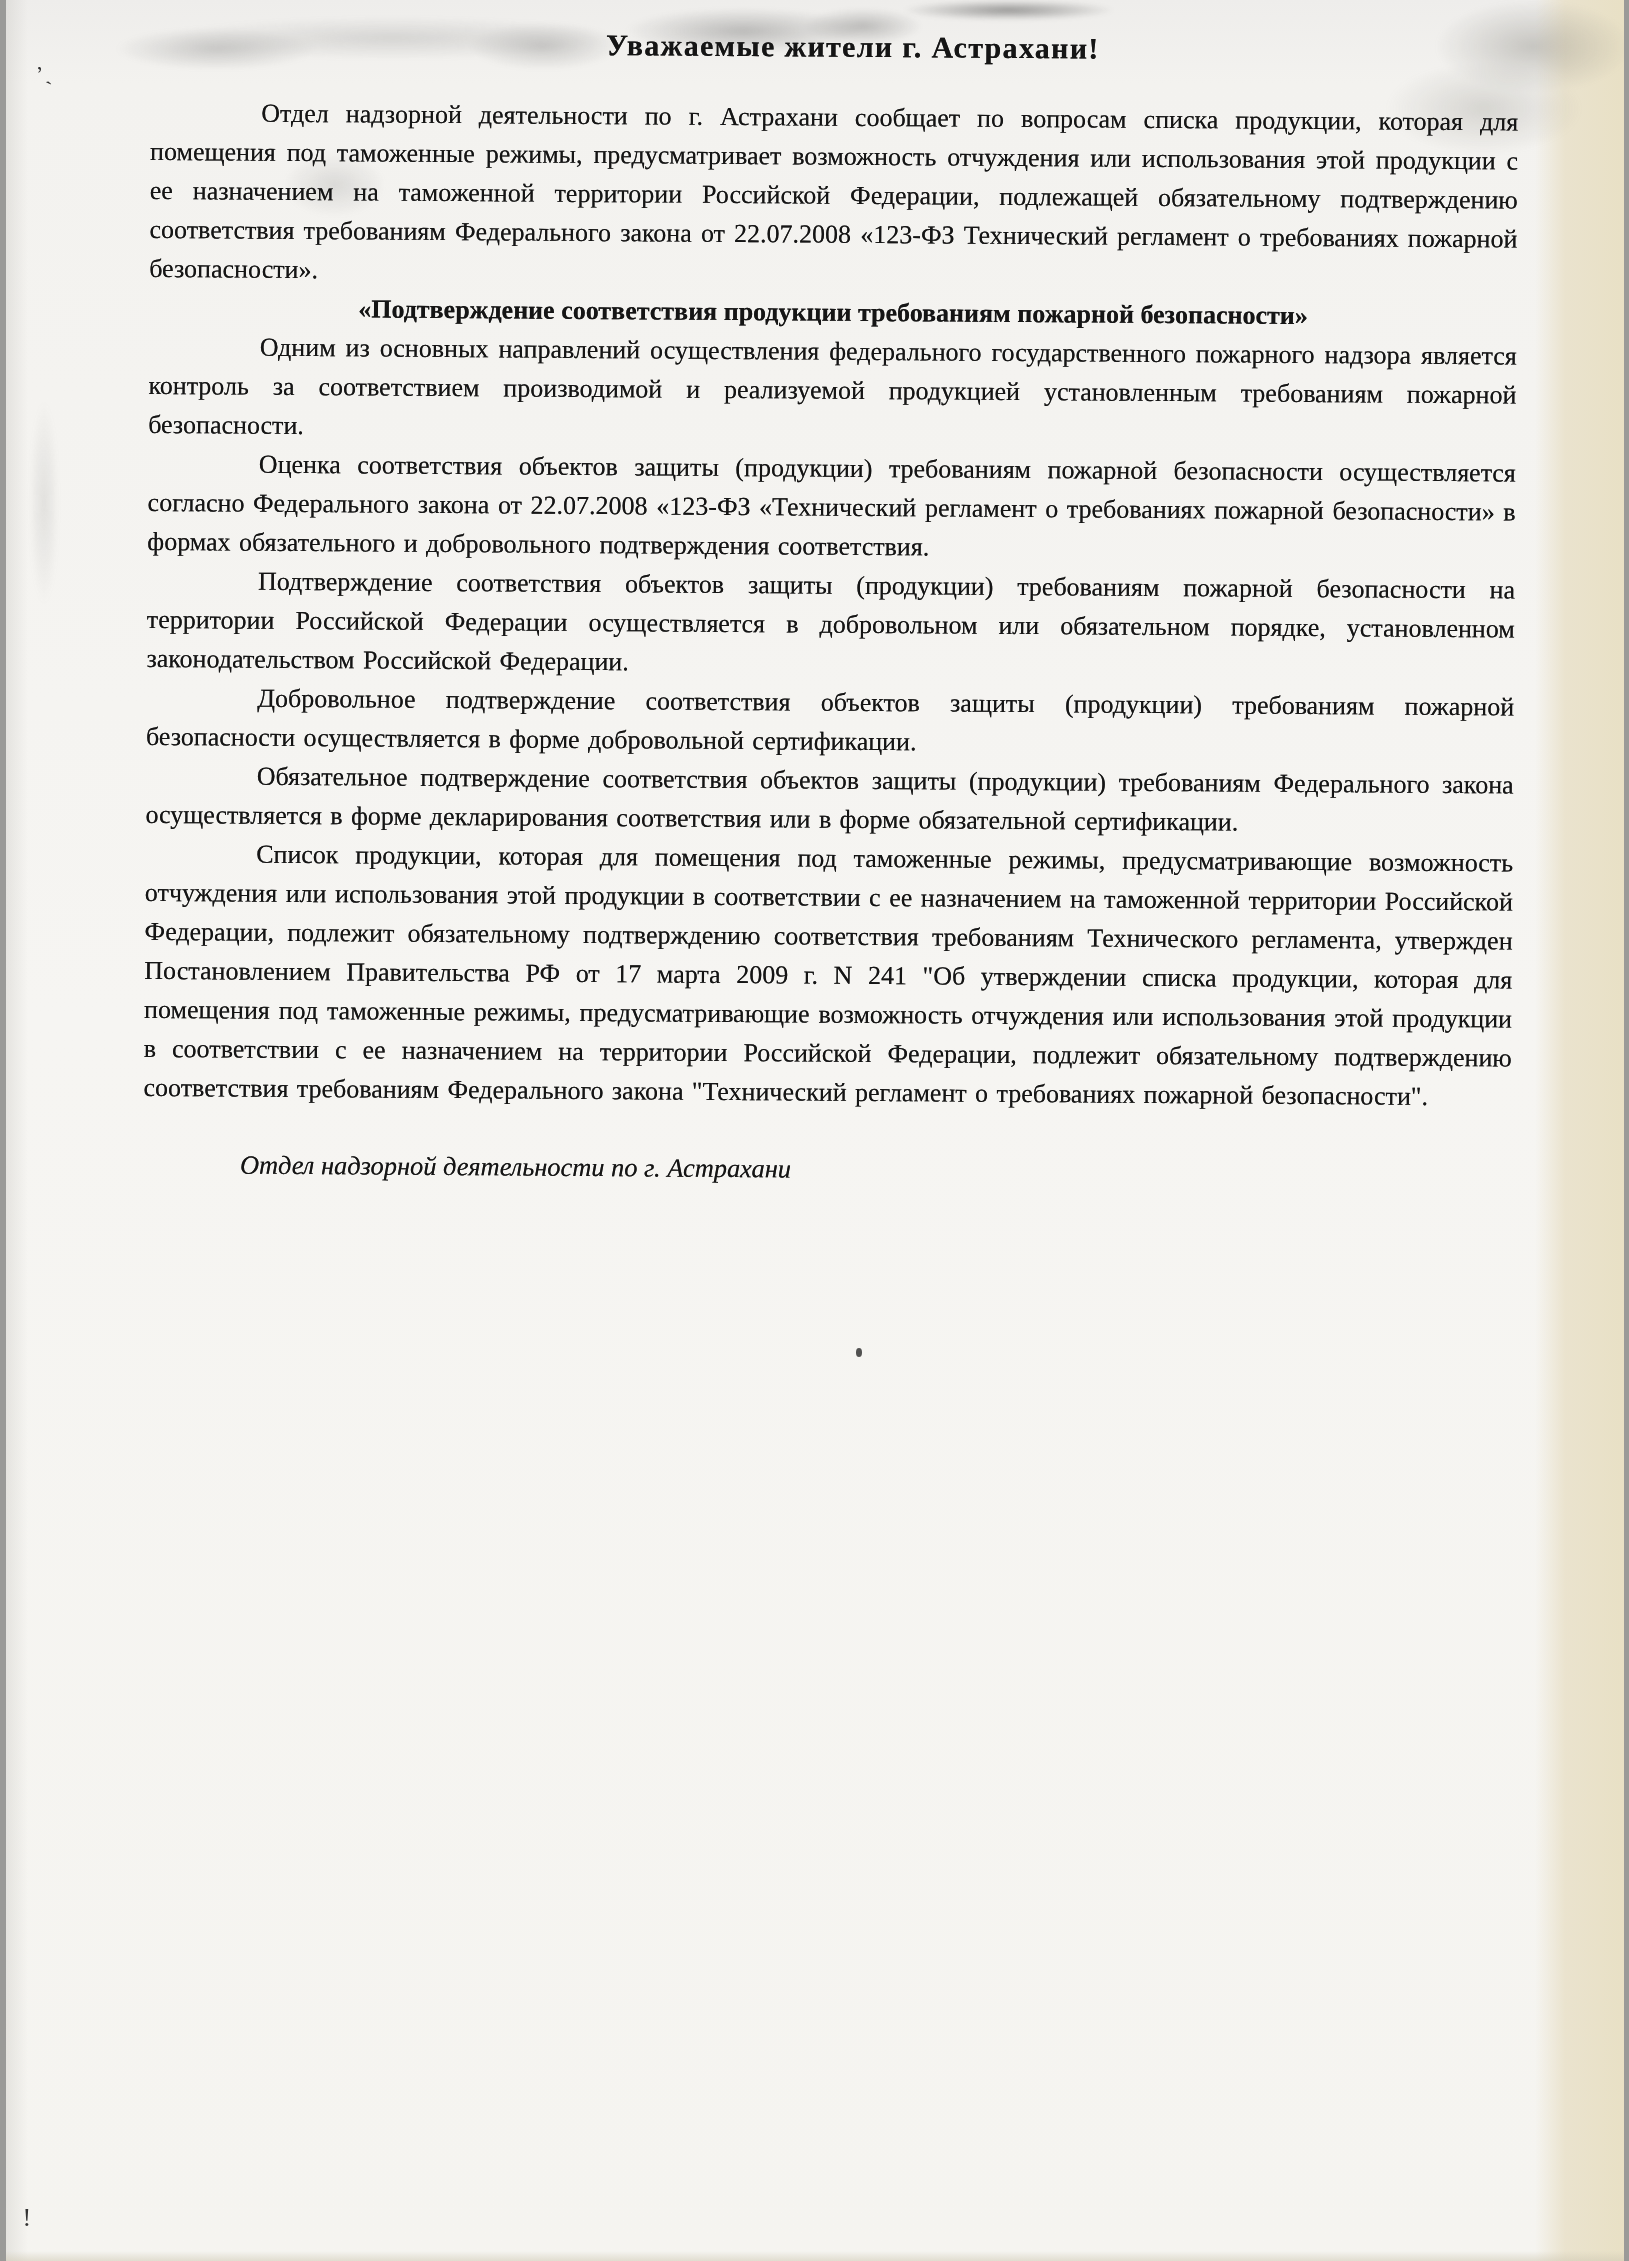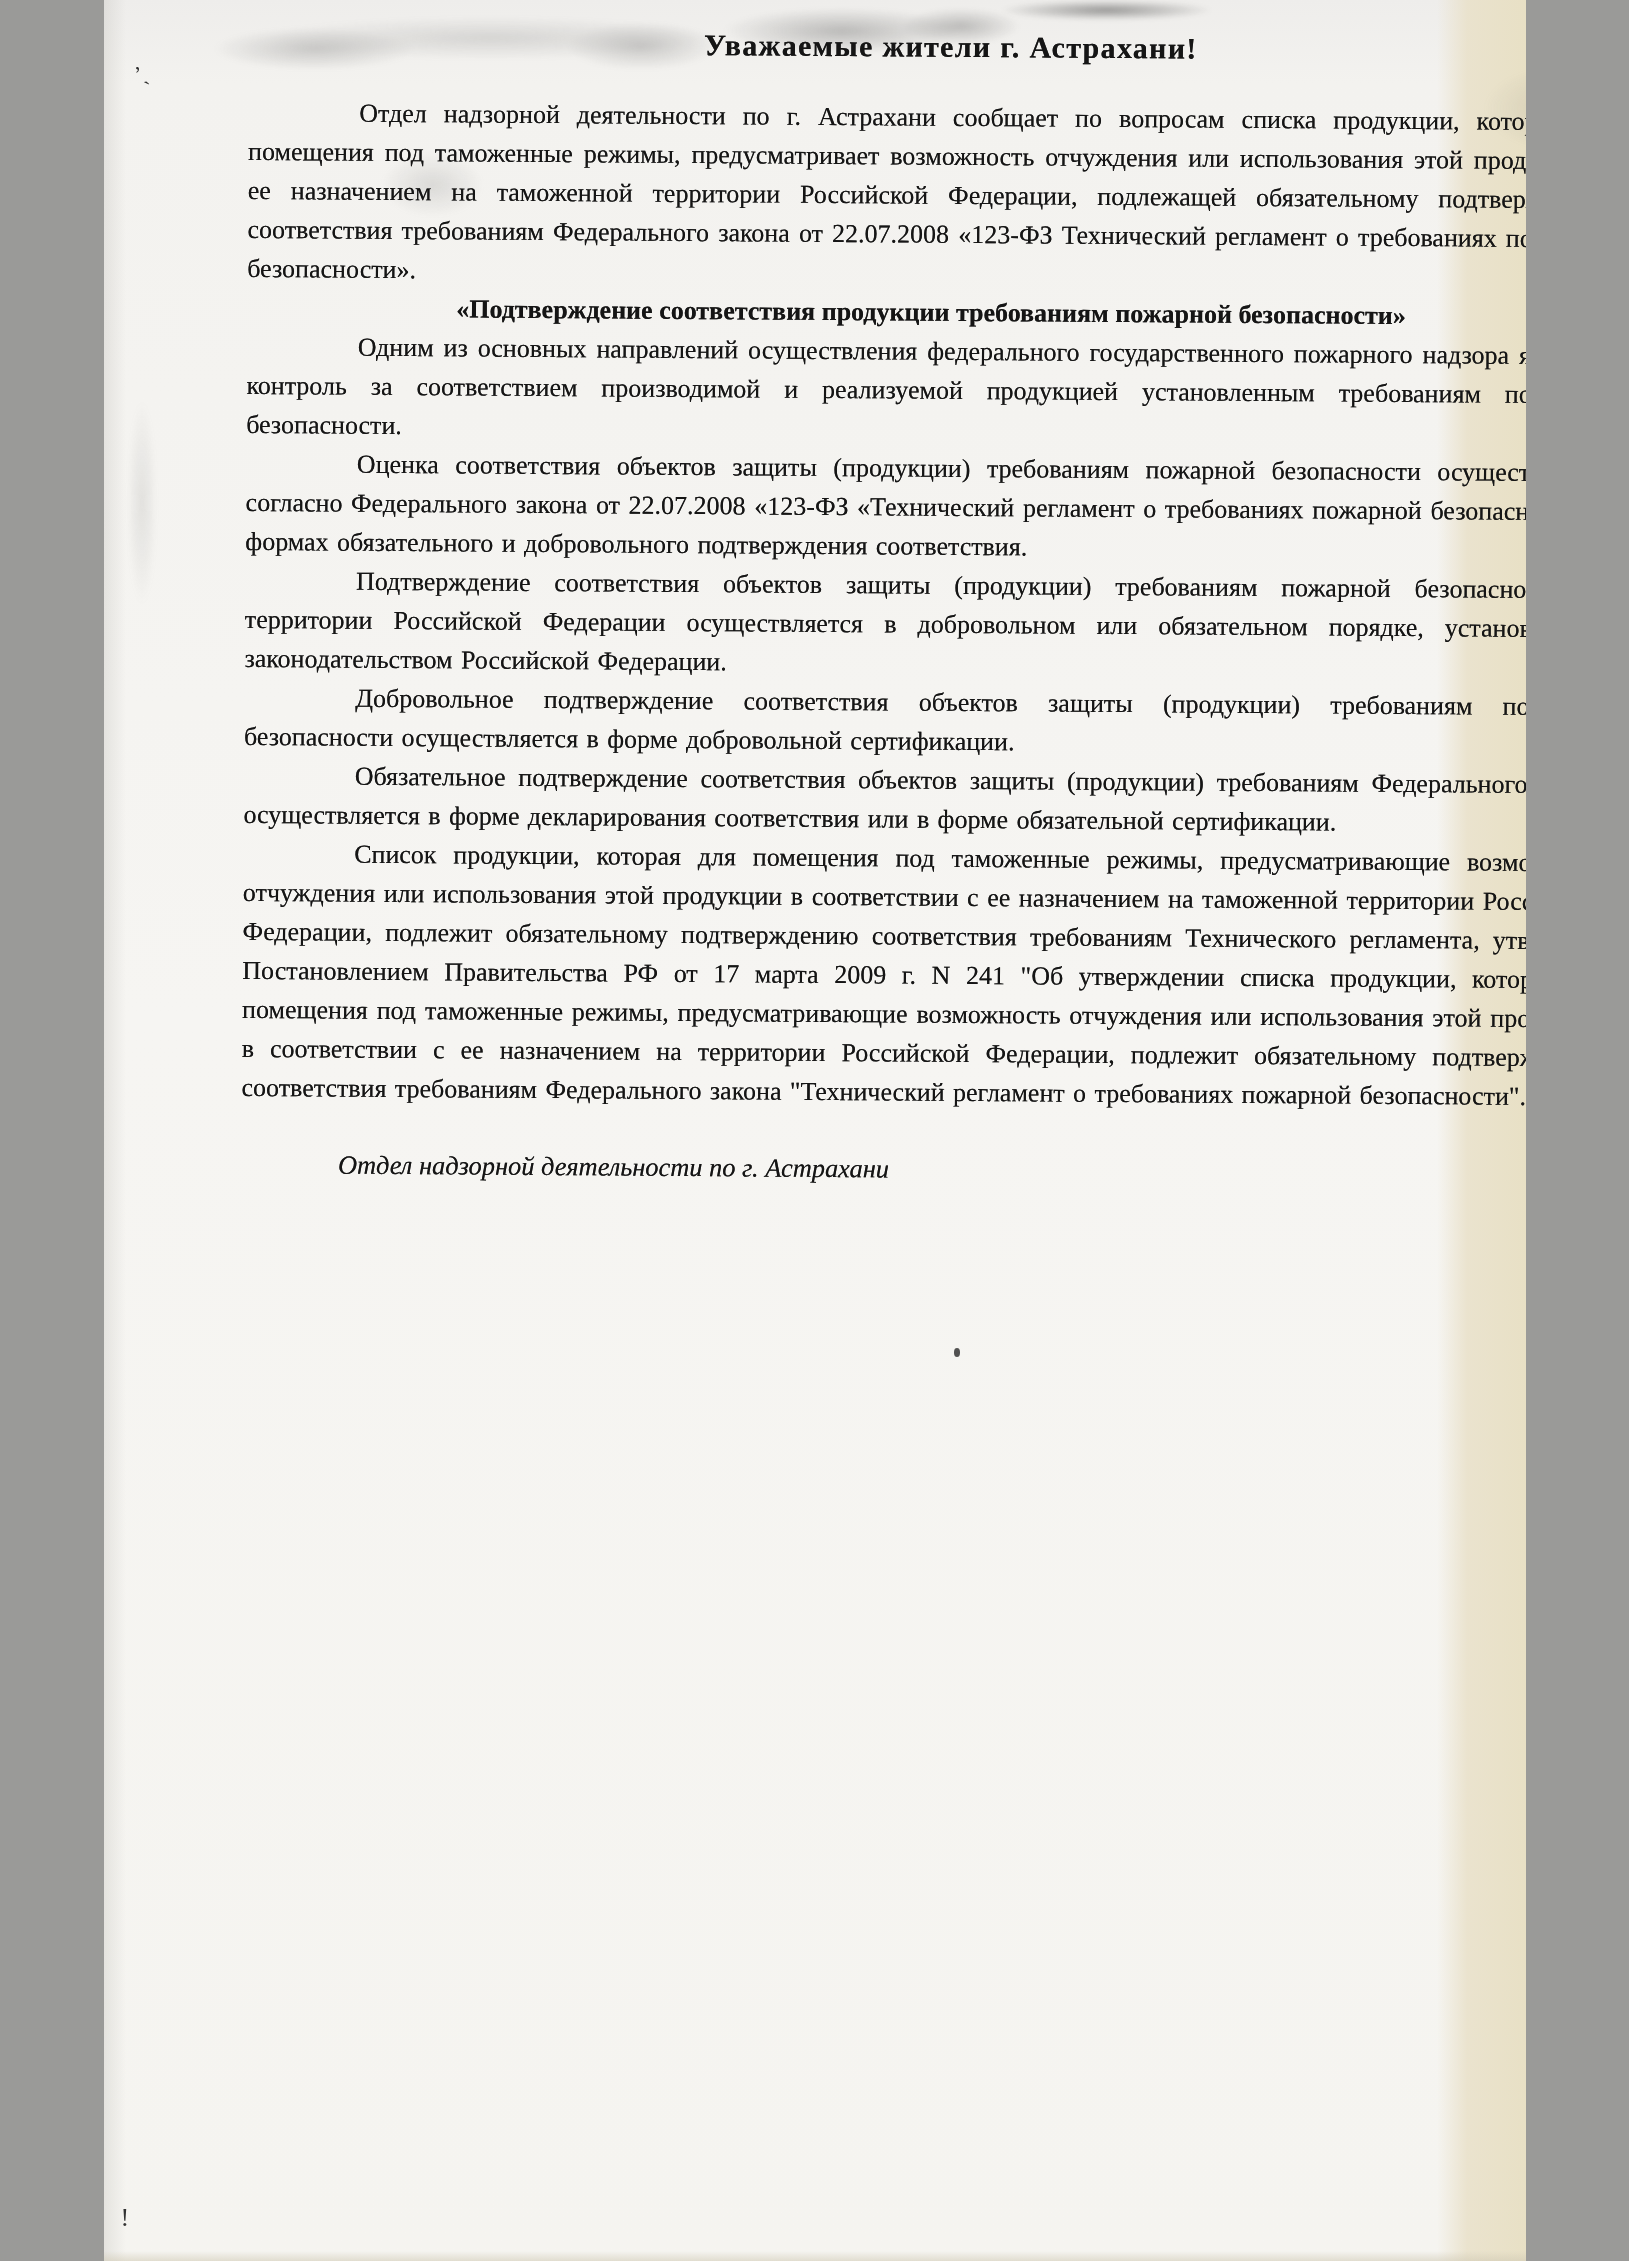--- a/index.html
+++ b/index.html
@@ -1,18 +1,18 @@
 <!DOCTYPE html>
 <html style="font-size:10.3px"><head>
 <meta charset="utf-8">
 <style>
   html,body{margin:0;padding:0;background:#9a9a98;}
   .page{
     position:relative;
-    width:1422px;height:2261px;
+    width:1618px;height:2261px;
     margin:0 auto;
     overflow:hidden;
     background:
       linear-gradient(90deg, rgba(185,183,177,.28) 0px, rgba(185,183,177,0) 22px),
       linear-gradient(180deg,#eeedeb 0,#f3f2ef 84px,#f6f5f2 45%,#f5f4f0 100%);
     font-family:"Liberation Serif","DejaVu Serif",serif;
     color:#151515;
   }
   .right-strip{
     position:absolute;top:0;right:0;width:89px;height:100%;

